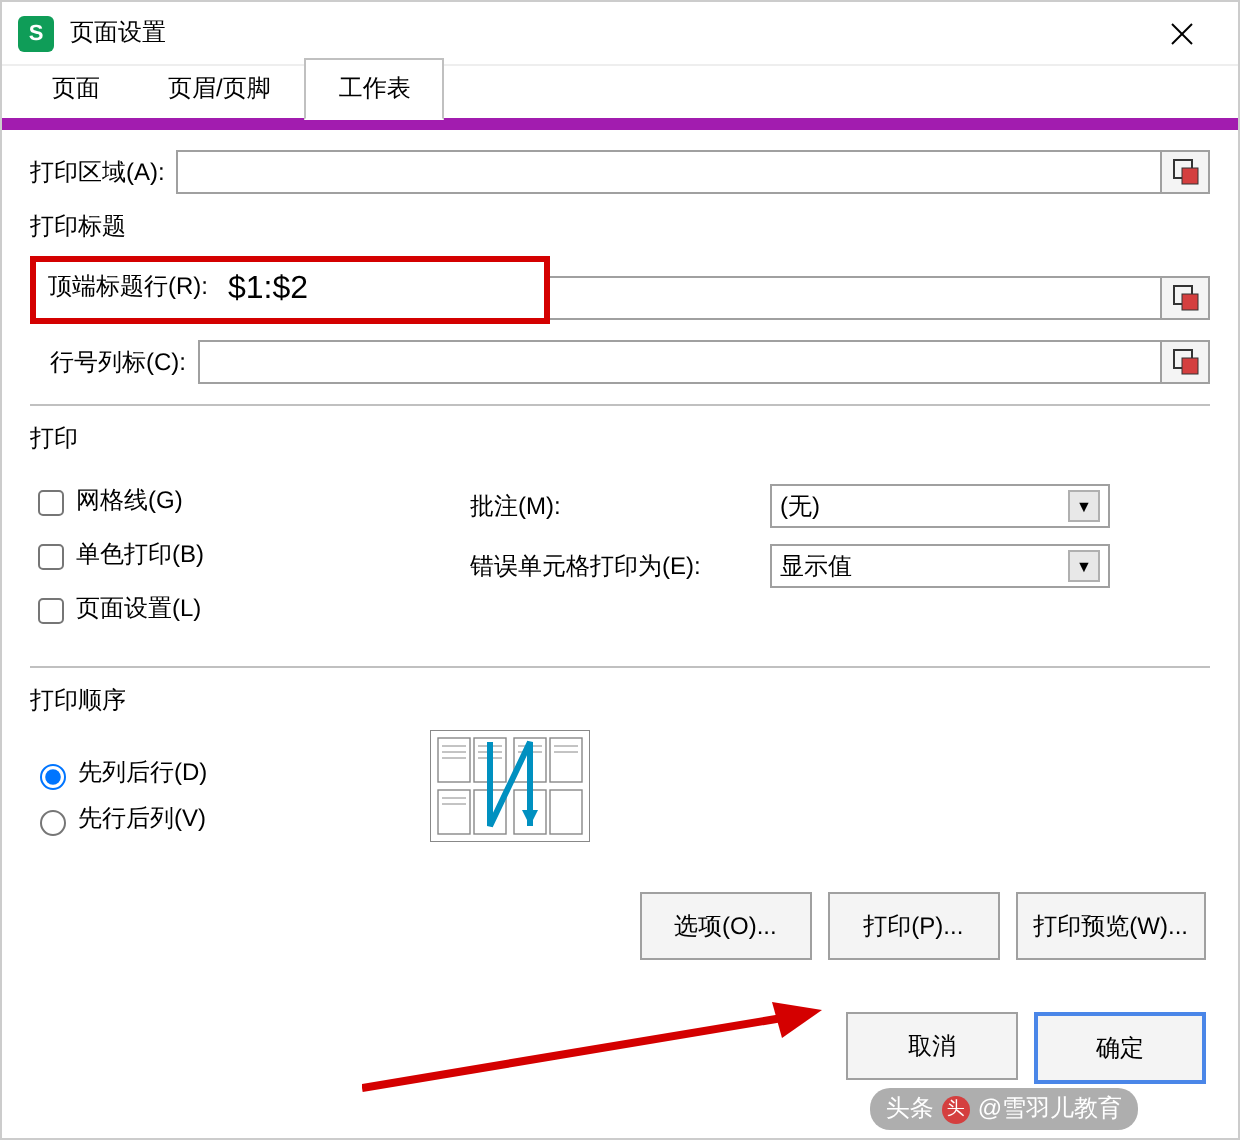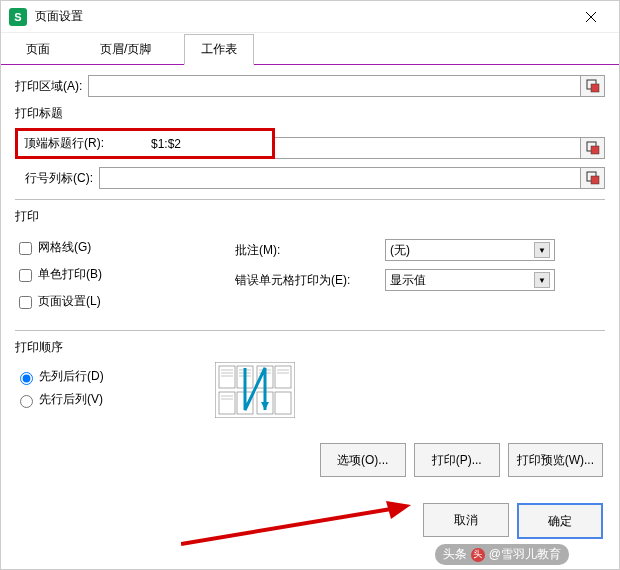--- a/index.html
+++ b/index.html
@@ -34,25 +34,24 @@
   .close-btn {
     margin-left: auto;
     width: 40px; height: 32px;
     display: flex; align-items: center; justify-content: center;
     font-size: 14px;
     cursor: pointer;
   }
   
   .tabs {
     display: flex;
-    border-bottom: 1px solid #a21caf;
+    border-bottom: 6px solid #a21caf;
     padding: 0 8px;
     height: 32px;
-    align-items: flex-start;
-    gap: 16px;
+    align-items: flex-end;
   }
   .tab {
     padding: 6px 16px;
     border: 1px solid transparent;
     position: relative;
     top: 1px;
     cursor: pointer;
   }
   .tab.active {
     border: 1px solid #c0c0c0;
@@ -89,29 +88,28 @@
   .ref-btn svg { width: 14px; height: 14px; }
   .section-title {
     margin: 6px 0 6px 0;
   }
   .red-box {
     border: 3px solid #d40000;
     padding: 4px 6px;
     display: flex;
     margin-bottom: 8px;
     width: 260px;
-    gap: 37px;
   }
   .red-box .label { }
   .red-box input {
     border: none;
     outline: none;
     margin-left: 8px;
     width: 100px;
-    font-size: 12px;
+    font-size: 16px;
   }
   .hr {
     height: 1px;
     background: #c0c0c0;
     margin: 10px 0 8px 0;
   }
   .print-area {
     display: flex;
   }
   .checkbox-col {
@@ -145,21 +143,21 @@
   }
   .select .arrow {
     width: 16px; height: 16px;
     background: #e8e8e8;
     border: 1px solid #b0b0b0;
     display: flex; align-items: center; justify-content: center;
     font-size: 8px;
   }
   .order-area {
     display: flex;
-    align-items: flex-start;
+    align-items: flex-end;
     margin-top: 6px;
   }
   .radio-col { width: 140px; }
   .radio-row {
     display: flex; align-items: center;
     margin: 6px 0;
   }
   .radio-row input { margin-right: 6px; }
   .order-img {
     margin-left: 60px;

